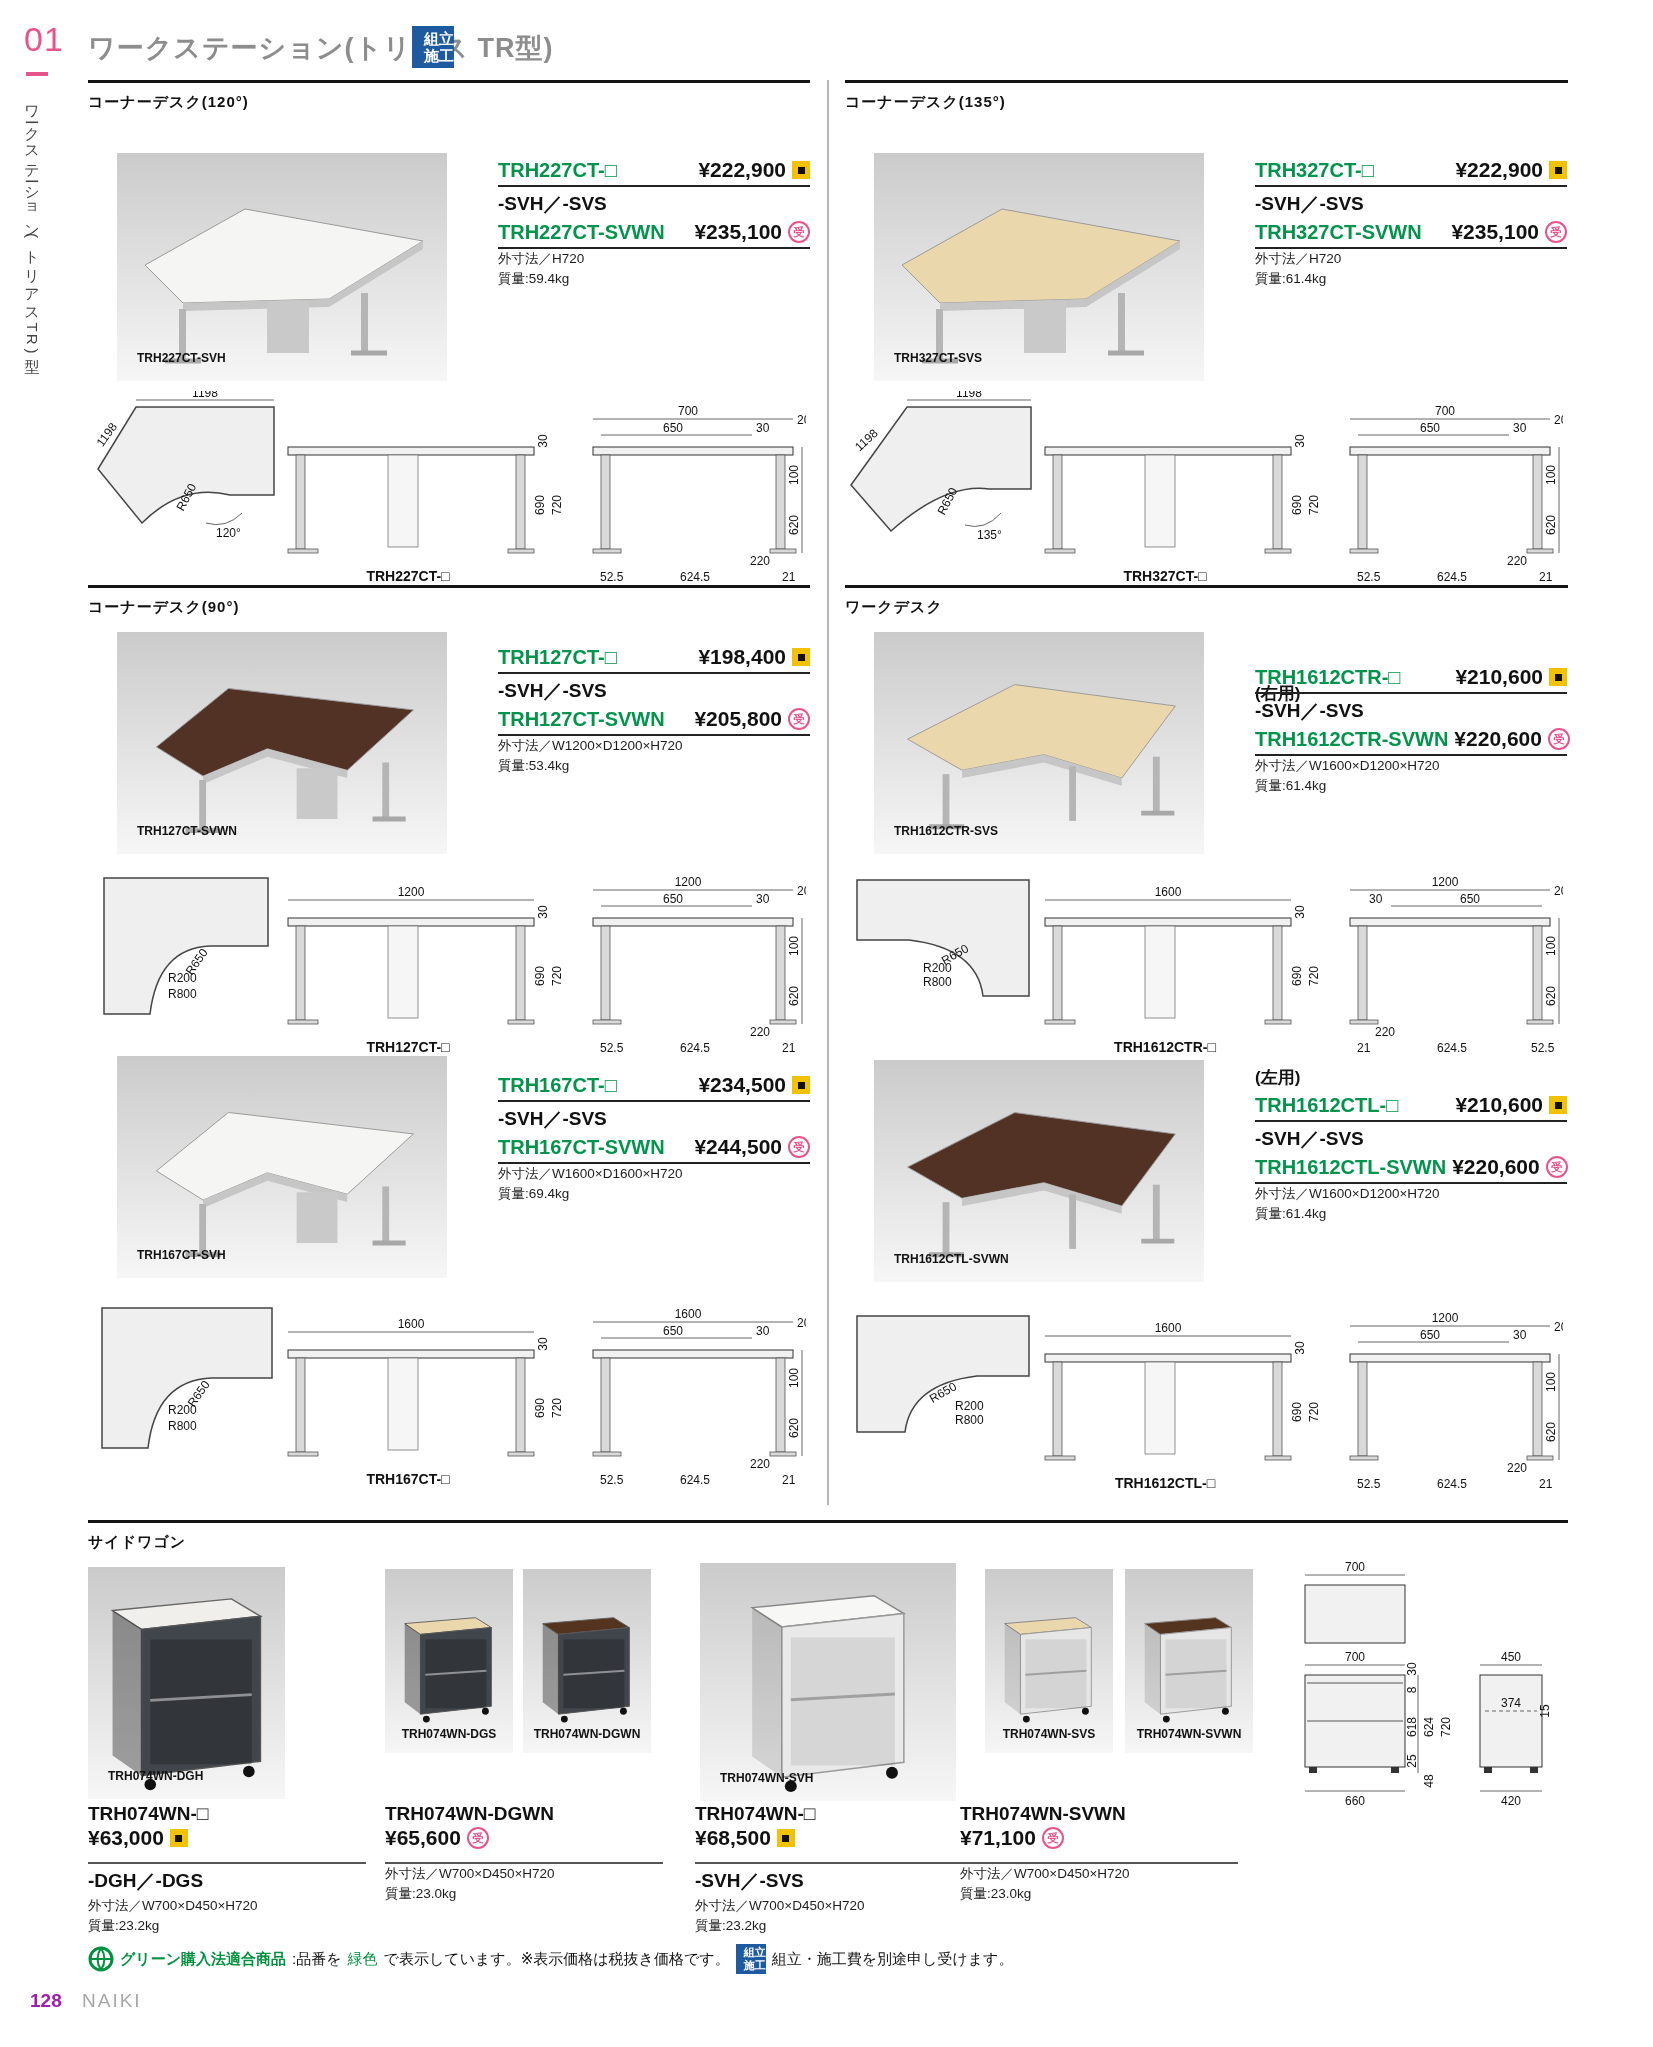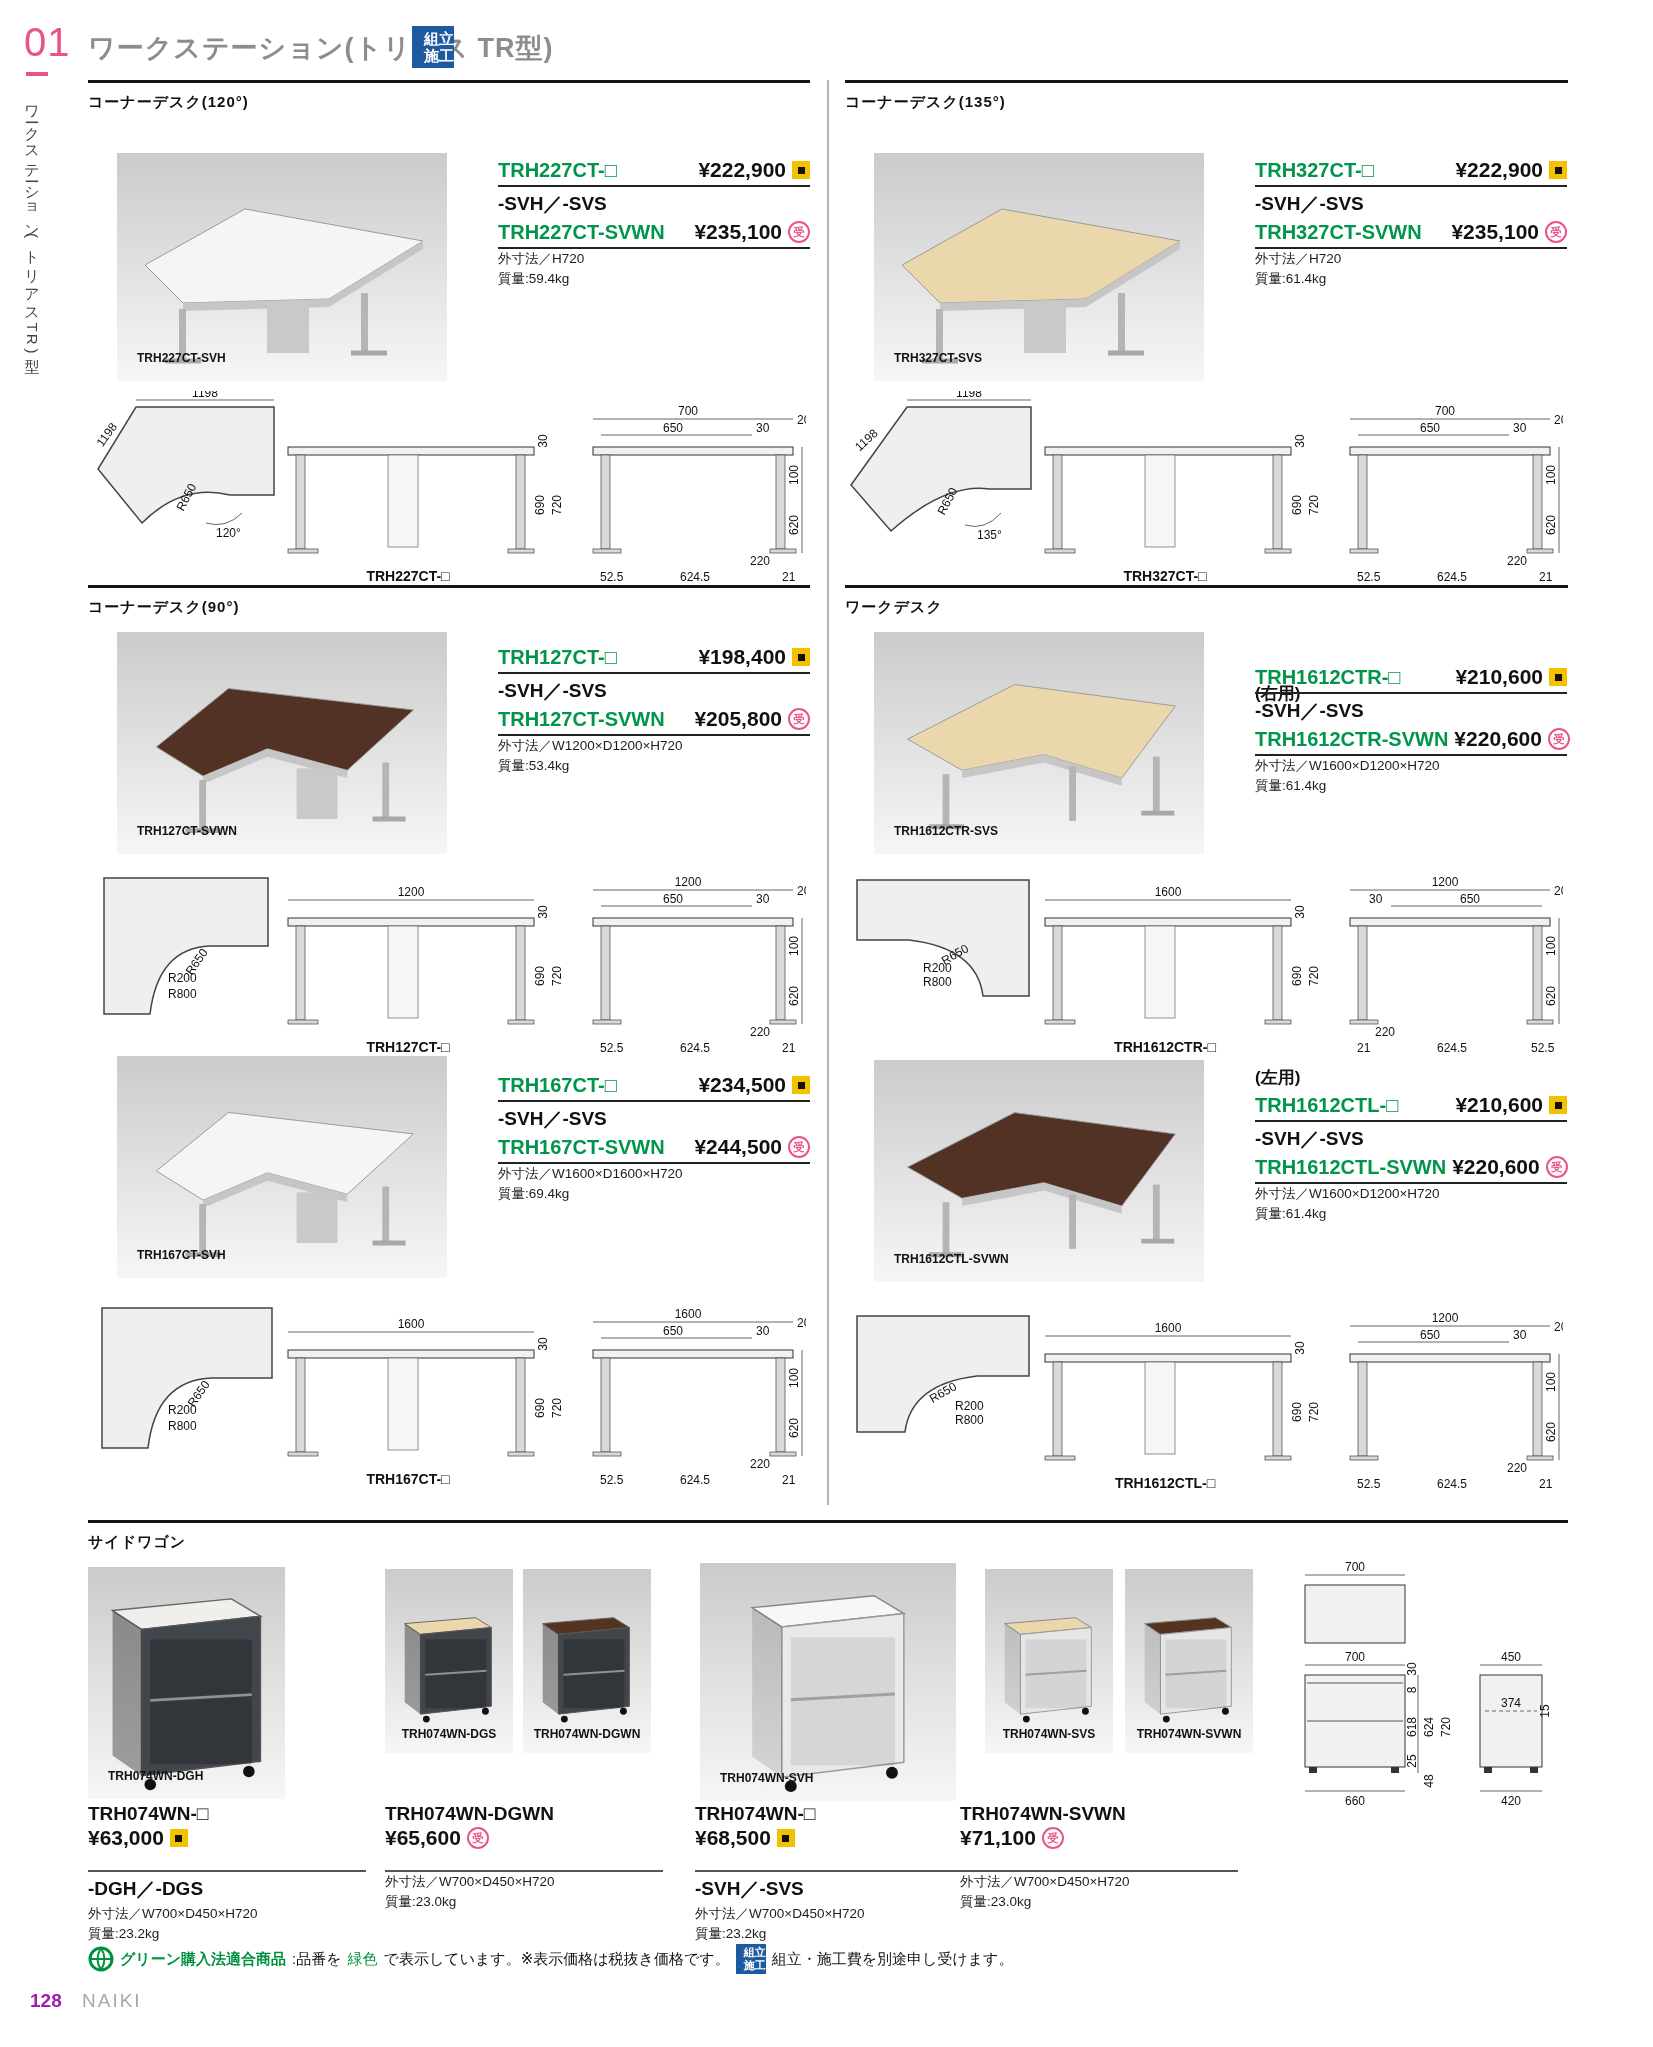--- a/index.html
+++ b/index.html
@@ -1,20 +1,20 @@
 <!DOCTYPE html>
 <html><head>
 <meta charset="utf-8">
 <style>
   html,body{margin:0;padding:0;background:#fff;}
   #page{position:relative;width:1653px;height:2047px;background:#fff;overflow:hidden;
         font-family:"Liberation Sans","DejaVu Sans",sans-serif;color:#111;}
   .abs{position:absolute;}
   
-  .chapter{font-size:40px;color:#e8538c;letter-spacing:1px;}
+  .chapter{font-size:34px;color:#e8538c;letter-spacing:1px;}
   .chapter-dash{width:22px;height:4px;background:#e8538c;}
   .page-title{font-size:27px;font-weight:bold;color:#8d8d8d;letter-spacing:1px;white-space:nowrap;}
   .asm-badge{width:42px;height:42px;background:#1e5aa0;color:#fff;display:flex;flex-direction:column;
              align-items:flex-end;justify-content:center;font-size:15px;font-weight:bold;line-height:1.15;}
   .asm-badge.small{width:30px;height:30px;font-size:11px;}
   .side-vert{writing-mode:vertical-rl;font-size:15px;color:#444;letter-spacing:2px;height:330px;}
   
   .quad{position:absolute;border-top:3px solid #151515;}
   .sec-title{position:absolute;left:0;top:10px;font-size:15px;font-weight:bold;color:#101010;letter-spacing:1px;}
   .vdivider{position:absolute;width:2px;background:#b5b5b5;}
@@ -31,21 +31,21 @@
   .vrow{font-weight:bold;font-size:19px;padding:4px 0 2px 0;}
   .spec{font-size:13.5px;color:#1c1c1c;line-height:1.5;}
   .ybadge{width:18px;height:18px;background:#f2c200;display:inline-flex;align-items:center;justify-content:center;flex:none;}
   .ysq{width:7px;height:7px;background:#111;}
   .jbadge{width:18px;height:18px;border:2px solid #e8538c;color:#e8538c;border-radius:50%;
           font-size:11.5px;display:inline-flex;align-items:center;justify-content:center;flex:none;font-weight:bold;}
   .use-label{position:absolute;font-size:17px;font-weight:bold;color:#111;}
   
   .wblock{position:absolute;width:278px;}
   .wcode{font-weight:bold;font-size:19px;color:#111;}
-  .wprice-row{display:flex;align-items:center;gap:6px;padding:1px 0 20px 0;border-bottom:2px solid #555;}
+  .wprice-row{display:flex;align-items:center;gap:6px;padding:1px 0 12px 0;border-bottom:2px solid #555;}
   
   svg text{font-family:"Liberation Sans","DejaVu Sans",sans-serif;}
   .dim{font-size:12px;fill:#111;}
   .mid{text-anchor:middle;}
   .cap{font-size:14px;font-weight:bold;fill:#111;text-anchor:middle;}
   .tv{fill:#efefef;stroke:#444;stroke-width:1.5;}
   .board{fill:#f1f1f1;stroke:#333;stroke-width:1;}
   .leg{fill:#d9d9d9;stroke:#555;stroke-width:0.8;}
   .panel{fill:#f6f6f6;stroke:#777;stroke-width:0.8;}
   .dl{stroke:#666;stroke-width:1;}

